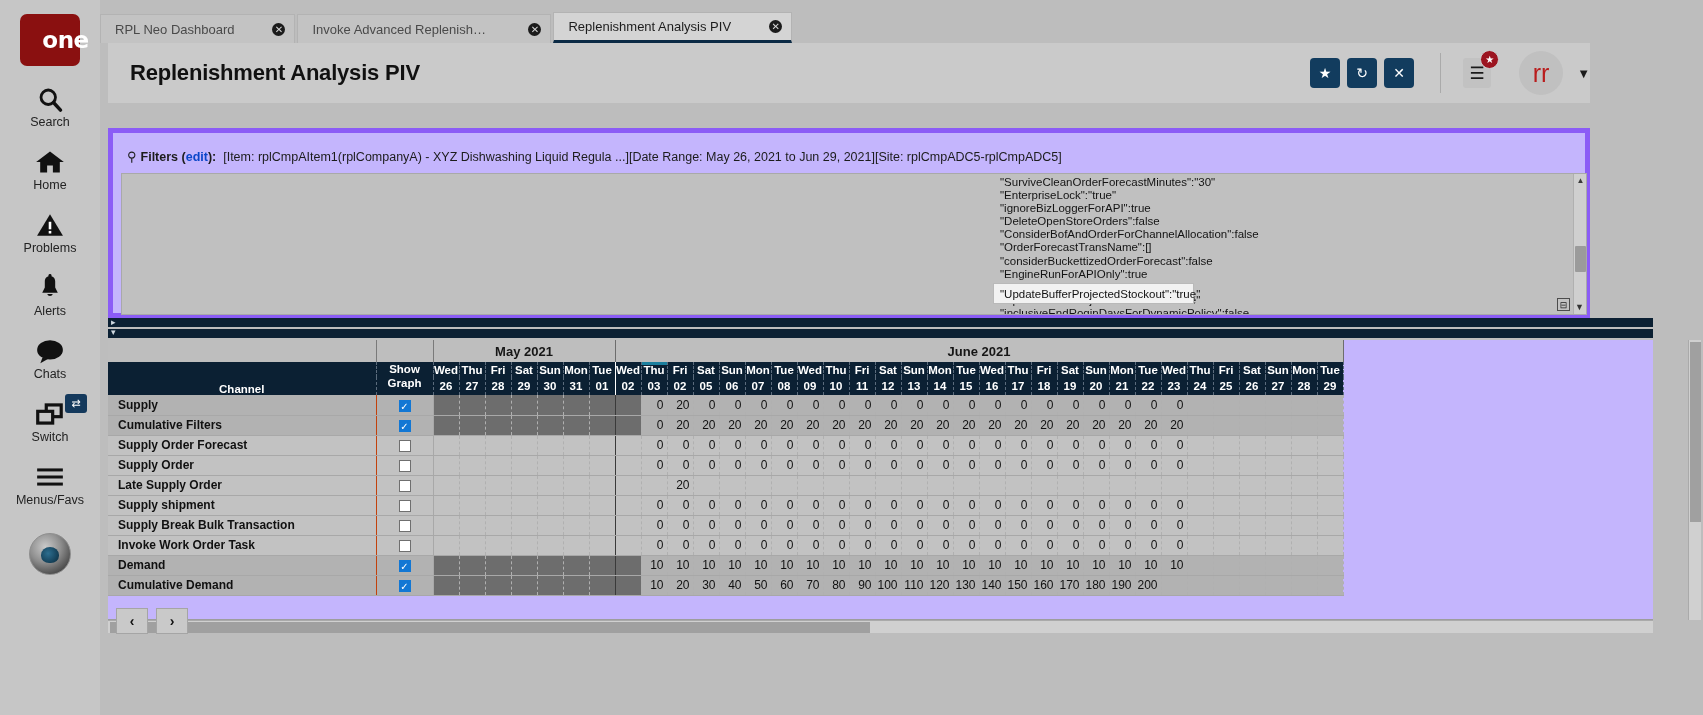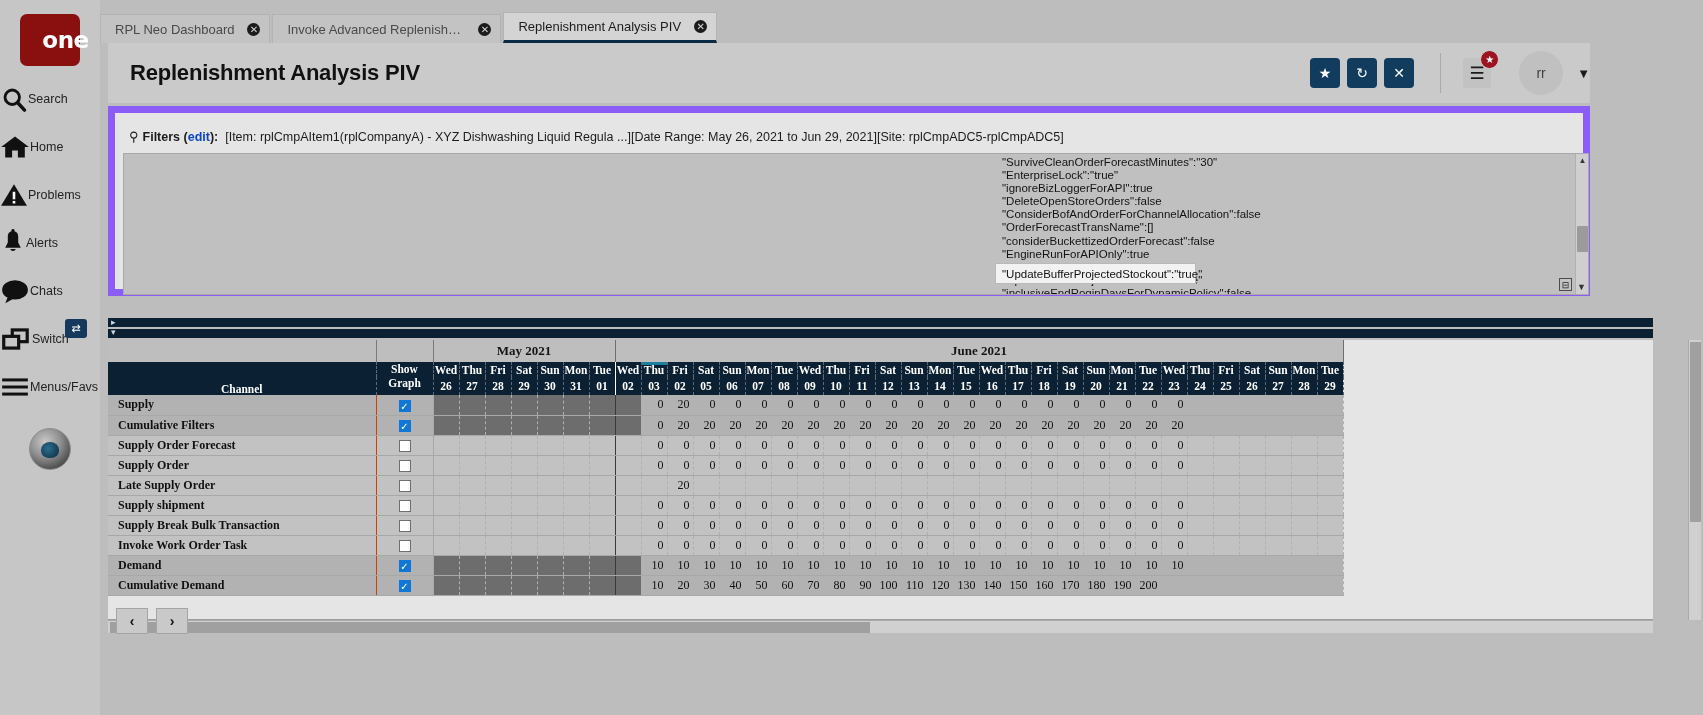--- a/index.html
+++ b/index.html
@@ -21,21 +21,21 @@
   .logo {
     width: 60px; height: 52px; margin-top: 14px;
     background: #8a1010; border-radius: 7px;
     display: flex; align-items: center; justify-content: center;
     color: #fff; font-size: 23px; font-weight: 700; letter-spacing: -0.5px;
     font-family: "DejaVu Sans", sans-serif;
     padding-left: 31px;
   }
   .nav-item {
     width: 100px; margin-top: 17px;
-    display: flex; align-items: center;
+    display: flex; flex-direction: column; align-items: center;
     color: #1b1b1b; cursor: pointer; position: relative;
   }
   .nav-item .ic { height: 31px; display:flex; align-items:center; justify-content:center; }
   .nav-item .lbl { font-size: 12.5px; margin-top: 1px; color:#232323; }
   .switch-badge {
     position: absolute; right: 13px; top: -4px;
     width: 22px; height: 19px; background: #14395c; border-radius: 3px;
     color: #fff; font-size: 11px; display:flex; align-items:center; justify-content:center;
   }
   .avatar-bottom {
@@ -56,20 +56,21 @@
 
   
   #tabstrip { position:absolute; left:0; top:14px; height:29px; display:flex; align-items:flex-end; }
   .tab {
     height: 29px; display:flex; align-items:center;
     padding: 0 9px 0 14px; margin-right: 2px;
     background:#c3c3c3; color:#4a4a4a; font-size:13px;
     border: 1px solid #b3b3b3; border-bottom:none;
     white-space: nowrap;
     cursor: pointer;
+    gap: 25px;
   }
   .tab.active { background:#d4d4d4; color:#1d1d1d; border-bottom: 3px solid #0b2a45; height:31px;}
   .tab .tab-label { max-width: 178px; overflow:hidden; text-overflow: ellipsis; }
   .tab-close {
     margin-left: 13px; width:13px; height:13px; border-radius:50%;
     background:#1b1b1b; color:#d8d8d8; font-size:10px; line-height:13px;
     text-align:center; flex:none; cursor:pointer; font-family:"DejaVu Sans",sans-serif;
   }
 
   
@@ -90,32 +91,32 @@
     display:flex; align-items:center; justify-content:center; font-size:17px; color:#1a1a1a;
   }
   .burger-badge {
     position:absolute; right:-8px; top:-8px; width:19px; height:19px; border-radius:50%;
     background:#9c1420; color:#fff; font-size:10px; display:flex; align-items:center; justify-content:center;
     border:1px solid #cfcfcf;
   }
   .user-avatar {
     width:44px; height:44px; border-radius:50%; background:#c0c0c0;
     display:flex; align-items:center; justify-content:center;
-    color:#404040; font-size:14px; margin-left:28px;
+    color:#b91c1c; font-size:25px; margin-left:28px;
   }
   .user-block { margin-left:12px; width:200px; }
   .user-blur-top { height:11px; background:#c5c5c5; filter: blur(3px); border-radius:2px; margin-bottom:2px;}
   .user-role { font-size:12.5px; color:#2b2b2b; }
   .user-blur-bot { height:11px; background:#c5c5c5; filter: blur(3px); border-radius:2px; margin-top:1px;}
   .caret-btn { margin-left:14px; font-size:13px; color:#1b1b1b; cursor:pointer; }
 
   
   #filterpanel {
-    position:absolute; left:8px; top:106px; width:1482px; height:190px;
-    background:#e5e5e5; border:7px solid #8b5cf6;
+    position:absolute; left:8px; top:128px; width:1482px; height:190px;
+    background:#c4b5fd; border:5px solid #8b5cf6;
   }
   #filterline {
     position:absolute; left:14px; top:16px; right: 10px; height:16px;
     font-size:12.5px; color:#1c1c1c; white-space:nowrap; overflow:hidden;
   }
   #filterline .fl-ic { font-size:13px; margin-right:4px; }
   #filterline b { font-weight:700; }
   #filterline .edit-link { color:#0b46c9; text-decoration:none; }
   #jsonbox {
     position:absolute; left:8px; top:40px; width:1466px; height:142px;
@@ -152,21 +153,21 @@
   .collapse-bar {
     height:9px; background:#0b2033; position:relative; margin-bottom:2px;
     width: 1545px;
   }
   .collapse-bar .arw { position:absolute; left:3px; top:-1px; color:#cfd8e0; font-size:9px; }
   .collapse-bar2 { height:9px; background:#0b2033; position:relative; width:1545px; }
   .collapse-bar2 .arw { position:absolute; left:3px; top:-2px; color:#cfd8e0; font-size:9px; }
 
   #grid {
     position:absolute; left:0; top:22px; width:1545px; height:280px;
-    background:#e5e5e5; overflow:hidden; border-bottom:1px solid #9d9d9d;font-family:Liberation Serif, serif;
+    background:#c4b5fd; overflow:hidden; border-bottom:1px solid #9d9d9d;
   }
   table.tbl { border-collapse:collapse; table-layout:fixed; }
   .c-channel { width:268px; }
   .c-show { width:57px; }
   .c-day { width:26px; }
 
   
   tr.month-row td { height:22px; background:#bebebe; color:#161616; font-size:13px; font-weight:700; text-align:center; border-right:1px solid #6d6d6d;}
   tr.month-row td.blank { border-right:1px solid #7a7a7a; }
   tr.day-row td, tr.date-row td {

